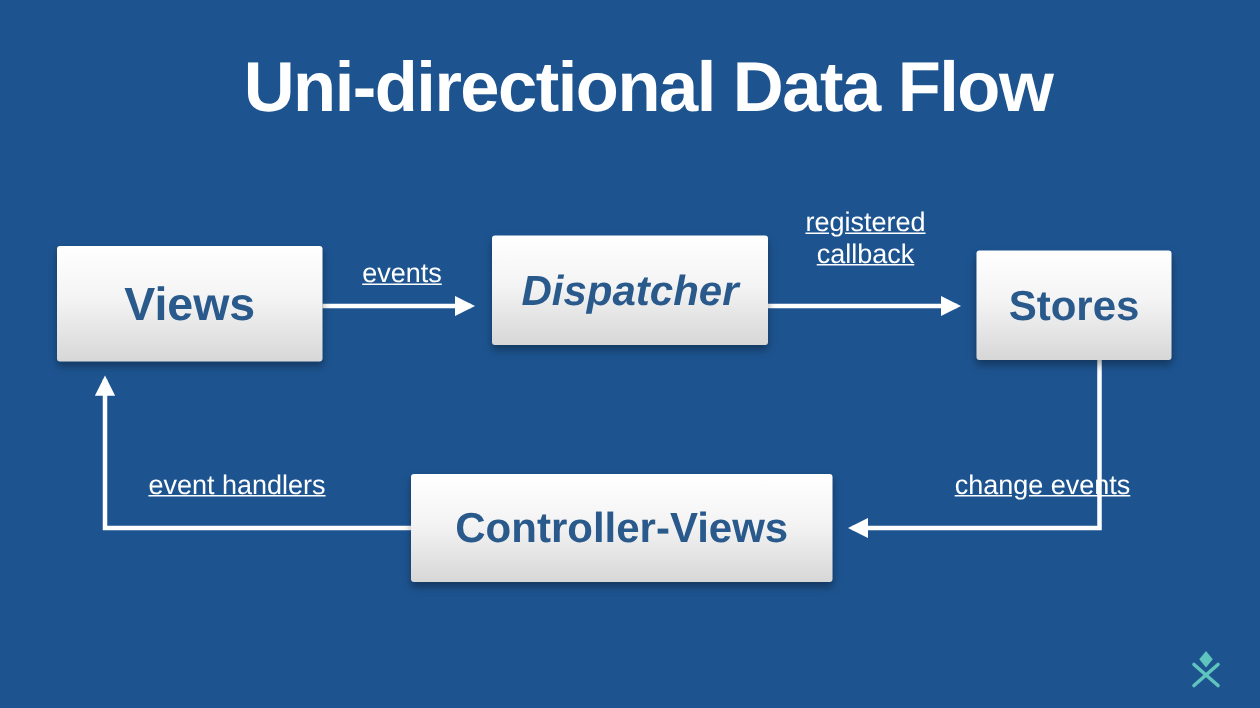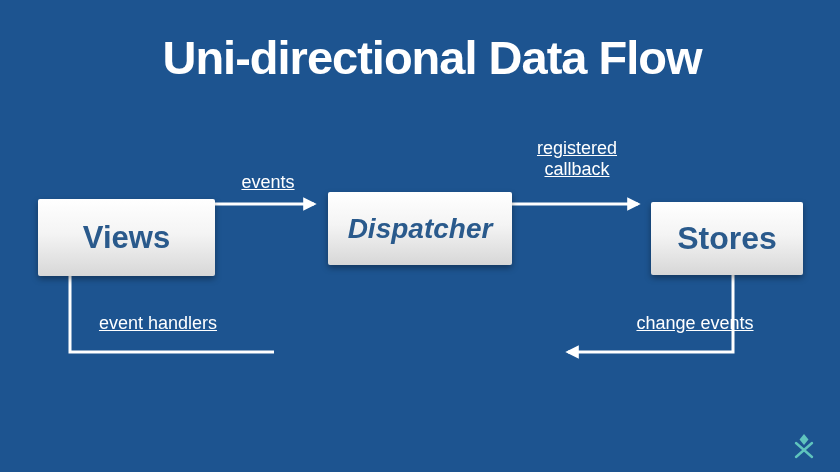--- a/index.html
+++ b/index.html
@@ -33,26 +33,25 @@
     pointer-events:none;
   }
   .node{
     position:absolute;
     display:flex;align-items:center;justify-content:center;
     background:linear-gradient(180deg,#ffffff 0%,#f4f4f4 45%,#d7d7d7 100%);
     border-radius:2px;
     box-shadow:0 3px 6px rgba(0,0,0,0.35);
     color:var(--box-text);
     font-weight:700;
-    margin-top:35px;
   }
   .node span{white-space:nowrap;}
   .node-views{left:38px;top:164px;width:177px;height:77px;font-size:31px;}
   .node-dispatcher{left:328px;top:157px;width:184px;height:73px;font-size:28px;font-style:italic;}
-  .node-stores{left:651px;top:167px;width:152px;height:73px;font-size:32px;}
+  .node-stores{left:651px;top:167px;width:130px;height:73px;font-size:28px;}
   .node-controller-views{left:274px;top:316px;width:281px;height:72px;font-size:28px;}
   .edge-label{
     position:absolute;
     color:#ffffff;
     font-size:18px;
     text-align:center;
     line-height:1.15;
     text-decoration:underline;
   }
   .label-actions{left:214px;top:172px;width:108px;}
@@ -93,20 +92,23 @@
   </div>
 
   <div class="node node-dispatcher">
     <span>Dispatcher</span>
   </div>
 
   <div class="node node-stores">
     <span>Stores</span>
   </div>
 
+  <div class="node node-controller-views">
+    <span>Controller-Views</span>
+  </div>
 
   <div class="edge-label label-actions">events</div>
 
   <div class="edge-label label-registered-callback">registered callback</div>
 
   <div class="edge-label label-change-events">change events</div>
 
   <div class="edge-label label-event-handlers">event handlers</div>
 
   <svg class="logo" viewBox="0 0 24 28" xmlns="http://www.w3.org/2000/svg" aria-hidden="true">

